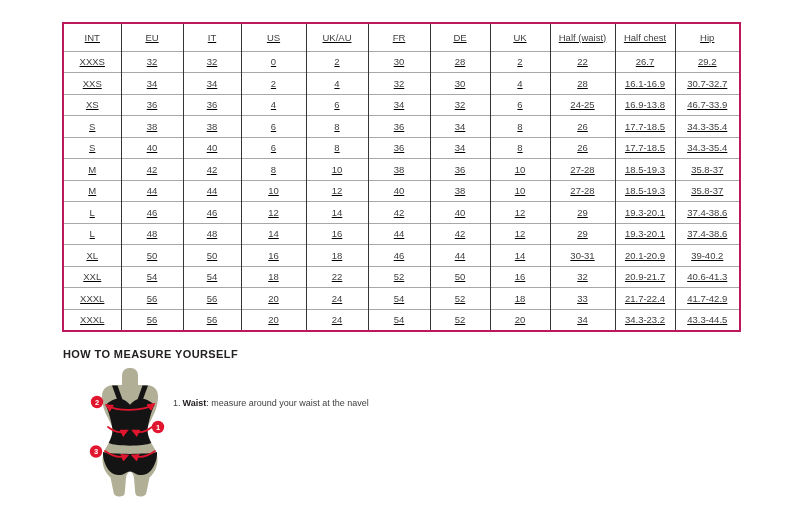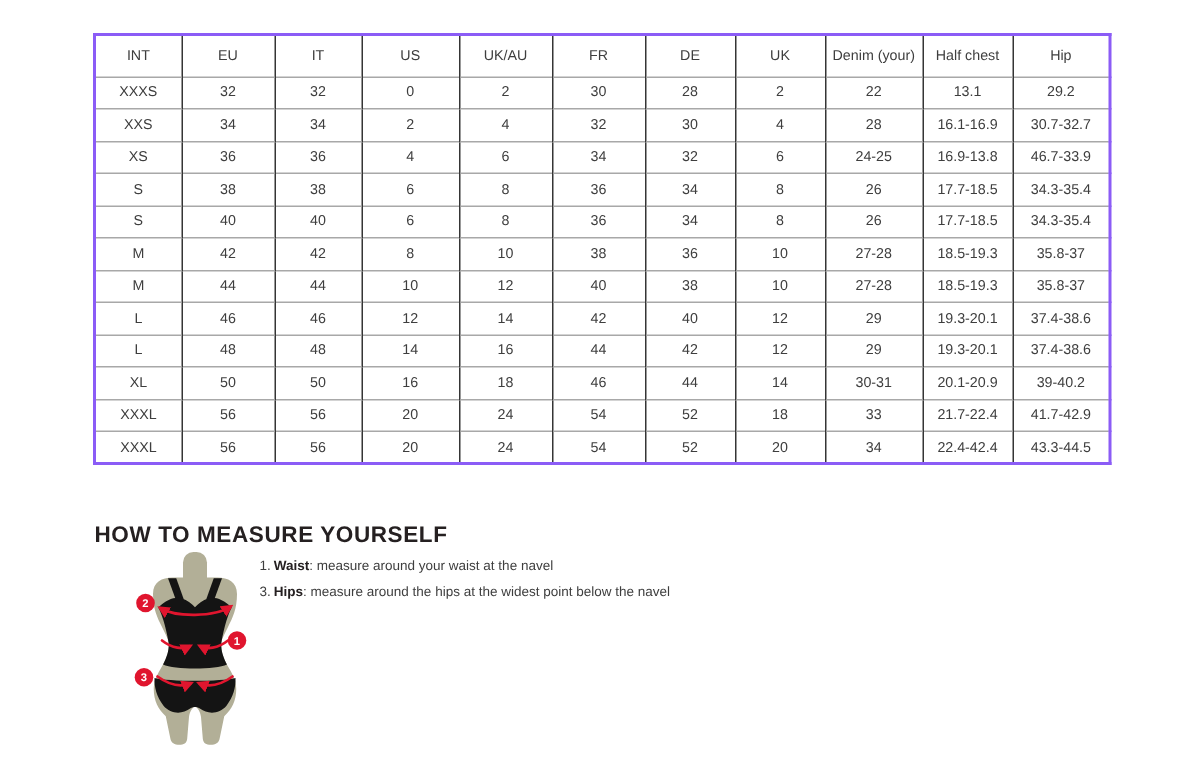--- a/index.html
+++ b/index.html
@@ -10,50 +10,51 @@
     font-family: "Liberation Sans", sans-serif;
     position: relative;
     overflow: hidden;
   }
 
   
   .size-table-wrap { position: absolute; left: 62px; top: 22px; }
   table.size-table {
     border-collapse: collapse;
     table-layout: fixed;
-    border: 2px solid #8b5cf6;
+    border: 2px solid #be185d;
+    text-decoration: underline;
   }
   table.size-table th, table.size-table td {
     border-left: 1px solid #353535;
     border-top: 1px solid #a8a8a8;
     text-align: center;
     vertical-align: middle;
     font-size: 9.5px;
     font-weight: 400;
     color: #3e3e3e;
     padding: 0;
     white-space: nowrap;
     overflow: hidden;
   }
   table.size-table thead th { height: 28px; border-top: none; }
   table.size-table tbody td { height: 21.5px; }
   table.size-table th:first-child, table.size-table td:first-child { border-left: none; }
 
   
   .measure-heading {
     position: absolute; left: 63px; top: 348px;
-    font-size: 15px; font-weight: bold;
+    font-size: 11px; font-weight: bold;
     letter-spacing: 0.4px;
     color: #252021;
   }
   .measure-steps {
     position: absolute; left: 173px; top: 369px;
     font-size: 9px; color: #3e3e3e;
   }
-  .measure-step { line-height: 17px; white-space: nowrap; }
+  .measure-step { line-height: 17px; white-space: nowrap; margin-top: 26px; }
   .measure-step .step-num { margin-right: 2px; }
   .measure-step b { color: #252021; font-weight: bold; }
 
   .figure-wrap {
     position: absolute; left: 75px; top: 366px;
     width: 110px; height: 135px;
   }
   .figure-wrap svg { display: block; width: 110px; height: 135px; }
   .badge-num {
     font-family: "Liberation Sans", sans-serif;
@@ -81,37 +82,37 @@
     <thead>
         <tr>
           <th>INT</th>
           <th>EU</th>
           <th>IT</th>
           <th>US</th>
           <th>UK/AU</th>
           <th>FR</th>
           <th>DE</th>
           <th>UK</th>
-          <th>Denim (your)</th>
+          <th>Half (waist)</th>
           <th>Half chest</th>
           <th>Hip</th>
         </tr>
       </thead>
     <tbody>
         <tr>
           <td>XXXS</td>
           <td>32</td>
           <td>32</td>
           <td>0</td>
           <td>2</td>
           <td>30</td>
           <td>28</td>
           <td>2</td>
           <td>22</td>
-          <td>13.1</td>
+          <td>26.7</td>
           <td>29.2</td>
         </tr>
         <tr>
           <td>XXS</td>
           <td>34</td>
           <td>34</td>
           <td>2</td>
           <td>4</td>
           <td>32</td>
           <td>30</td>
@@ -218,20 +219,33 @@
           <td>16</td>
           <td>18</td>
           <td>46</td>
           <td>44</td>
           <td>14</td>
           <td>30-31</td>
           <td>20.1-20.9</td>
           <td>39-40.2</td>
         </tr>
         <tr>
+          <td>XXL</td>
+          <td>54</td>
+          <td>54</td>
+          <td>18</td>
+          <td>22</td>
+          <td>52</td>
+          <td>50</td>
+          <td>16</td>
+          <td>32</td>
+          <td>20.9-21.7</td>
+          <td>40.6-41.3</td>
+        </tr>
+        <tr>
           <td>XXXL</td>
           <td>56</td>
           <td>56</td>
           <td>20</td>
           <td>24</td>
           <td>54</td>
           <td>52</td>
           <td>18</td>
           <td>33</td>
           <td>21.7-22.4</td>
@@ -240,21 +254,21 @@
         <tr>
           <td>XXXL</td>
           <td>56</td>
           <td>56</td>
           <td>20</td>
           <td>24</td>
           <td>54</td>
           <td>52</td>
           <td>20</td>
           <td>34</td>
-          <td>22.4-42.4</td>
+          <td>34.3-23.2</td>
           <td>43.3-44.5</td>
         </tr>
       </tbody>
   </table>
 </div>
 
 <div class="measure-heading">HOW TO MEASURE YOURSELF</div>
 
 <div class="figure-wrap">
   <svg viewBox="0 0 110 135" xmlns="http://www.w3.org/2000/svg">
@@ -327,14 +341,13 @@
       <circle cx="83" cy="61" r="6.2" fill="#e0152e"></circle>
       <text x="83" y="63.8" text-anchor="middle" fill="#ffffff" class="badge-num">1</text>
       <circle cx="21" cy="85.5" r="6.2" fill="#e0152e"></circle>
       <text x="21" y="88.3" text-anchor="middle" fill="#ffffff" class="badge-num">3</text>
     </g>
   </svg>
 </div>
 
 <div class="measure-steps">
     <div class="measure-step"><span class="step-num">1.</span><b>Waist</b><span>: measure around your waist at the navel</span></div>
-    <div class="measure-step"><span class="step-num">3.</span><b>Hips</b><span>: measure around the hips at the widest point below the navel</span></div>
   </div>
 
 </body></html>

